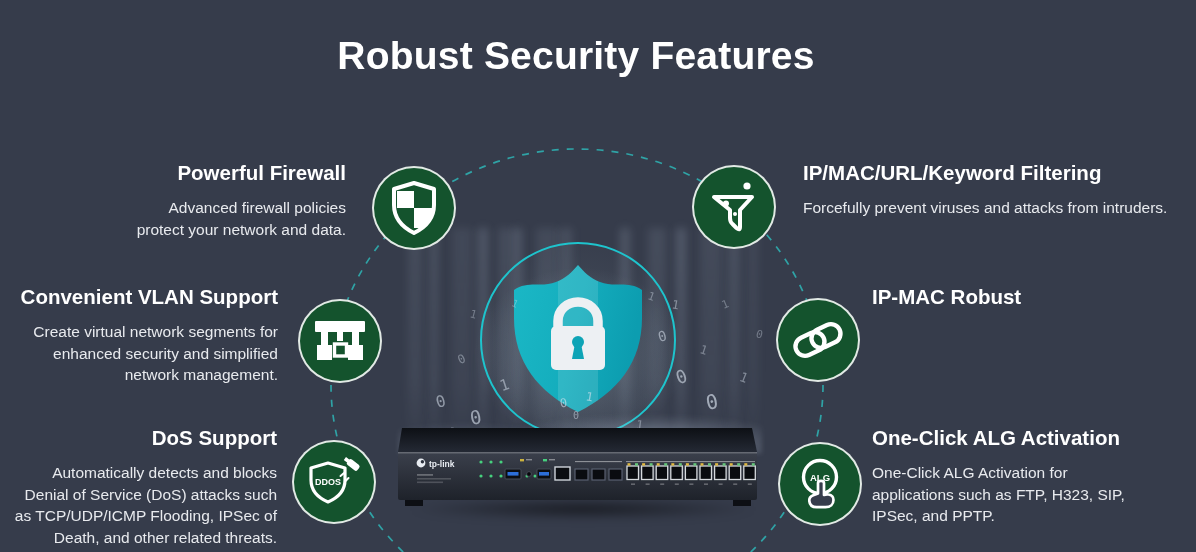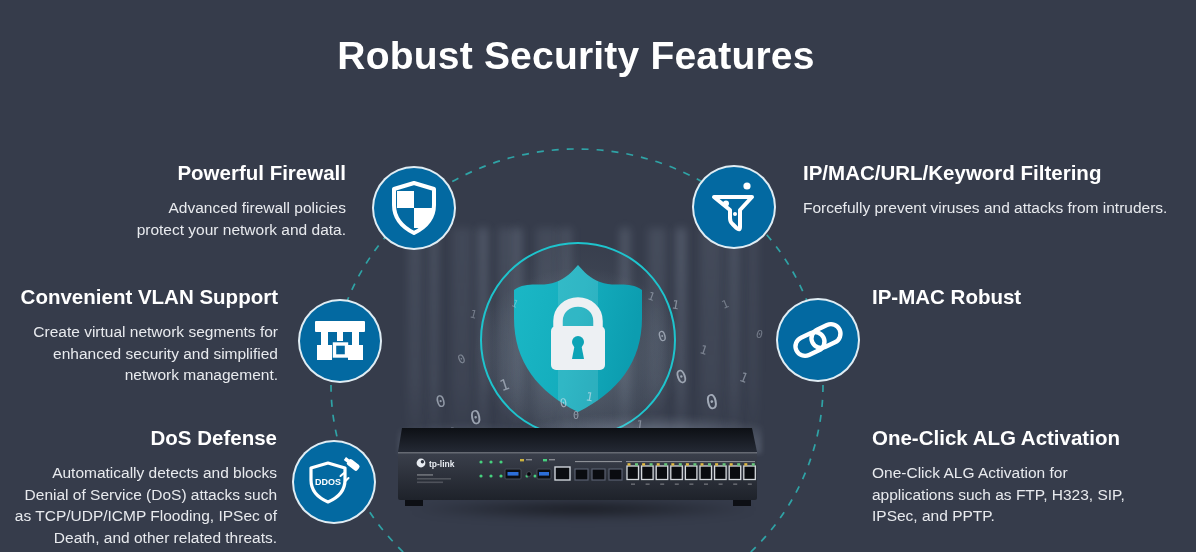--- a/index.html
+++ b/index.html
@@ -27,21 +27,21 @@
   .f-right{text-align:left;}
   .f1{top:161px;right:850px;width:260px;}
   .f2{top:285px;right:918px;width:278px;}
   .f3{top:426px;right:919px;width:278px;}
   .f4{top:161px;left:803px;width:420px;}
   .f5{top:285px;left:872px;width:300px;}
   .f6{top:426px;left:872px;width:300px;}
   
   .icircle{
     position:absolute;width:84px;height:84px;border-radius:50%;
-    border:2px solid rgba(255,255,255,.88);background:#0369a1;
+    border:2px solid rgba(255,255,255,.88);background:#14532d;
     box-sizing:border-box;display:flex;align-items:center;justify-content:center;
     z-index:6;
     text-align:center;
   }
   .c1{left:372px;top:166px;} .c2{left:692px;top:165px;}
   .c3{left:298px;top:299px;} .c4{left:776px;top:298px;}
   .c5{left:292px;top:440px;} .c6{left:778px;top:442px;}
   
   .deco-svg{position:absolute;left:0;top:0;z-index:2;pointer-events:none;}
   .rays{position:absolute;left:0;top:0;width:1196px;height:552px;z-index:1;pointer-events:none;}
@@ -262,21 +262,21 @@
     <p>Create virtual network segments for
 enhanced security and simplified
 network management.</p>
   </div>
   <div class="feature f-left f1">
     <h3>Powerful Firewall</h3>
     <p>Advanced firewall policies
 protect your network and data.</p>
   </div>
   <div class="feature f-left f3">
-    <h3>DoS Defense</h3>
+    <h3>DoS Support</h3>
     <p>Automatically detects and blocks
 Denial of Service (DoS) attacks such
 as TCP/UDP/ICMP Flooding, IPSec of
 Death, and other related threats.</p>
   </div>
 
   <div class="feature f-right f4">
     <h3>IP/MAC/URL/Keyword Filtering</h3>
     <p>Forcefully prevent viruses and attacks from intruders.</p>
   </div>
@@ -343,14 +343,21 @@
         <rect x="45" y="10.5" width="13" height="7" rx="2.2"></rect>
         <rect x="41" y="12.2" width="4.5" height="3.6"></rect>
       </g>
       <g stroke="#fff" stroke-width="2" stroke-linecap="round">
         <line x1="42" y1="23" x2="38.5" y2="26"></line>
         <line x1="46.5" y1="28" x2="43.5" y2="31"></line>
       </g>
     </svg>
   </div>
 
+  <div class="icircle c6">
+    <svg width="64" height="64" viewBox="0 0 64 64">
+      <circle cx="32" cy="25" r="16.5" fill="none" stroke="#fff" stroke-width="3.4"></circle>
+      <text x="32" y="28.8" text-anchor="middle" font-family="Liberation Sans, sans-serif" font-size="9.5" font-weight="bold" fill="#fff">ALG</text>
+      <path d="M30 31 c0 -2.8 6 -2.8 6 0 v12 c1.5 -0.6 3 -0.8 4.5 -0.5 c3.5 0.5 5 2.6 5 5.5 c0 4.2 -3.2 7.2 -8 7.2 h-9 c-4 0 -6.8 -2.4 -7.2 -6.2 c-0.3 -3 1.4 -4.8 3.9 -5.8 l4.8 -1.8 Z" fill="#363c4b" stroke="#fff" stroke-width="2.7" stroke-linejoin="round"></path>
+    </svg>
+  </div>
 
 </div>
 
 </body></html>

